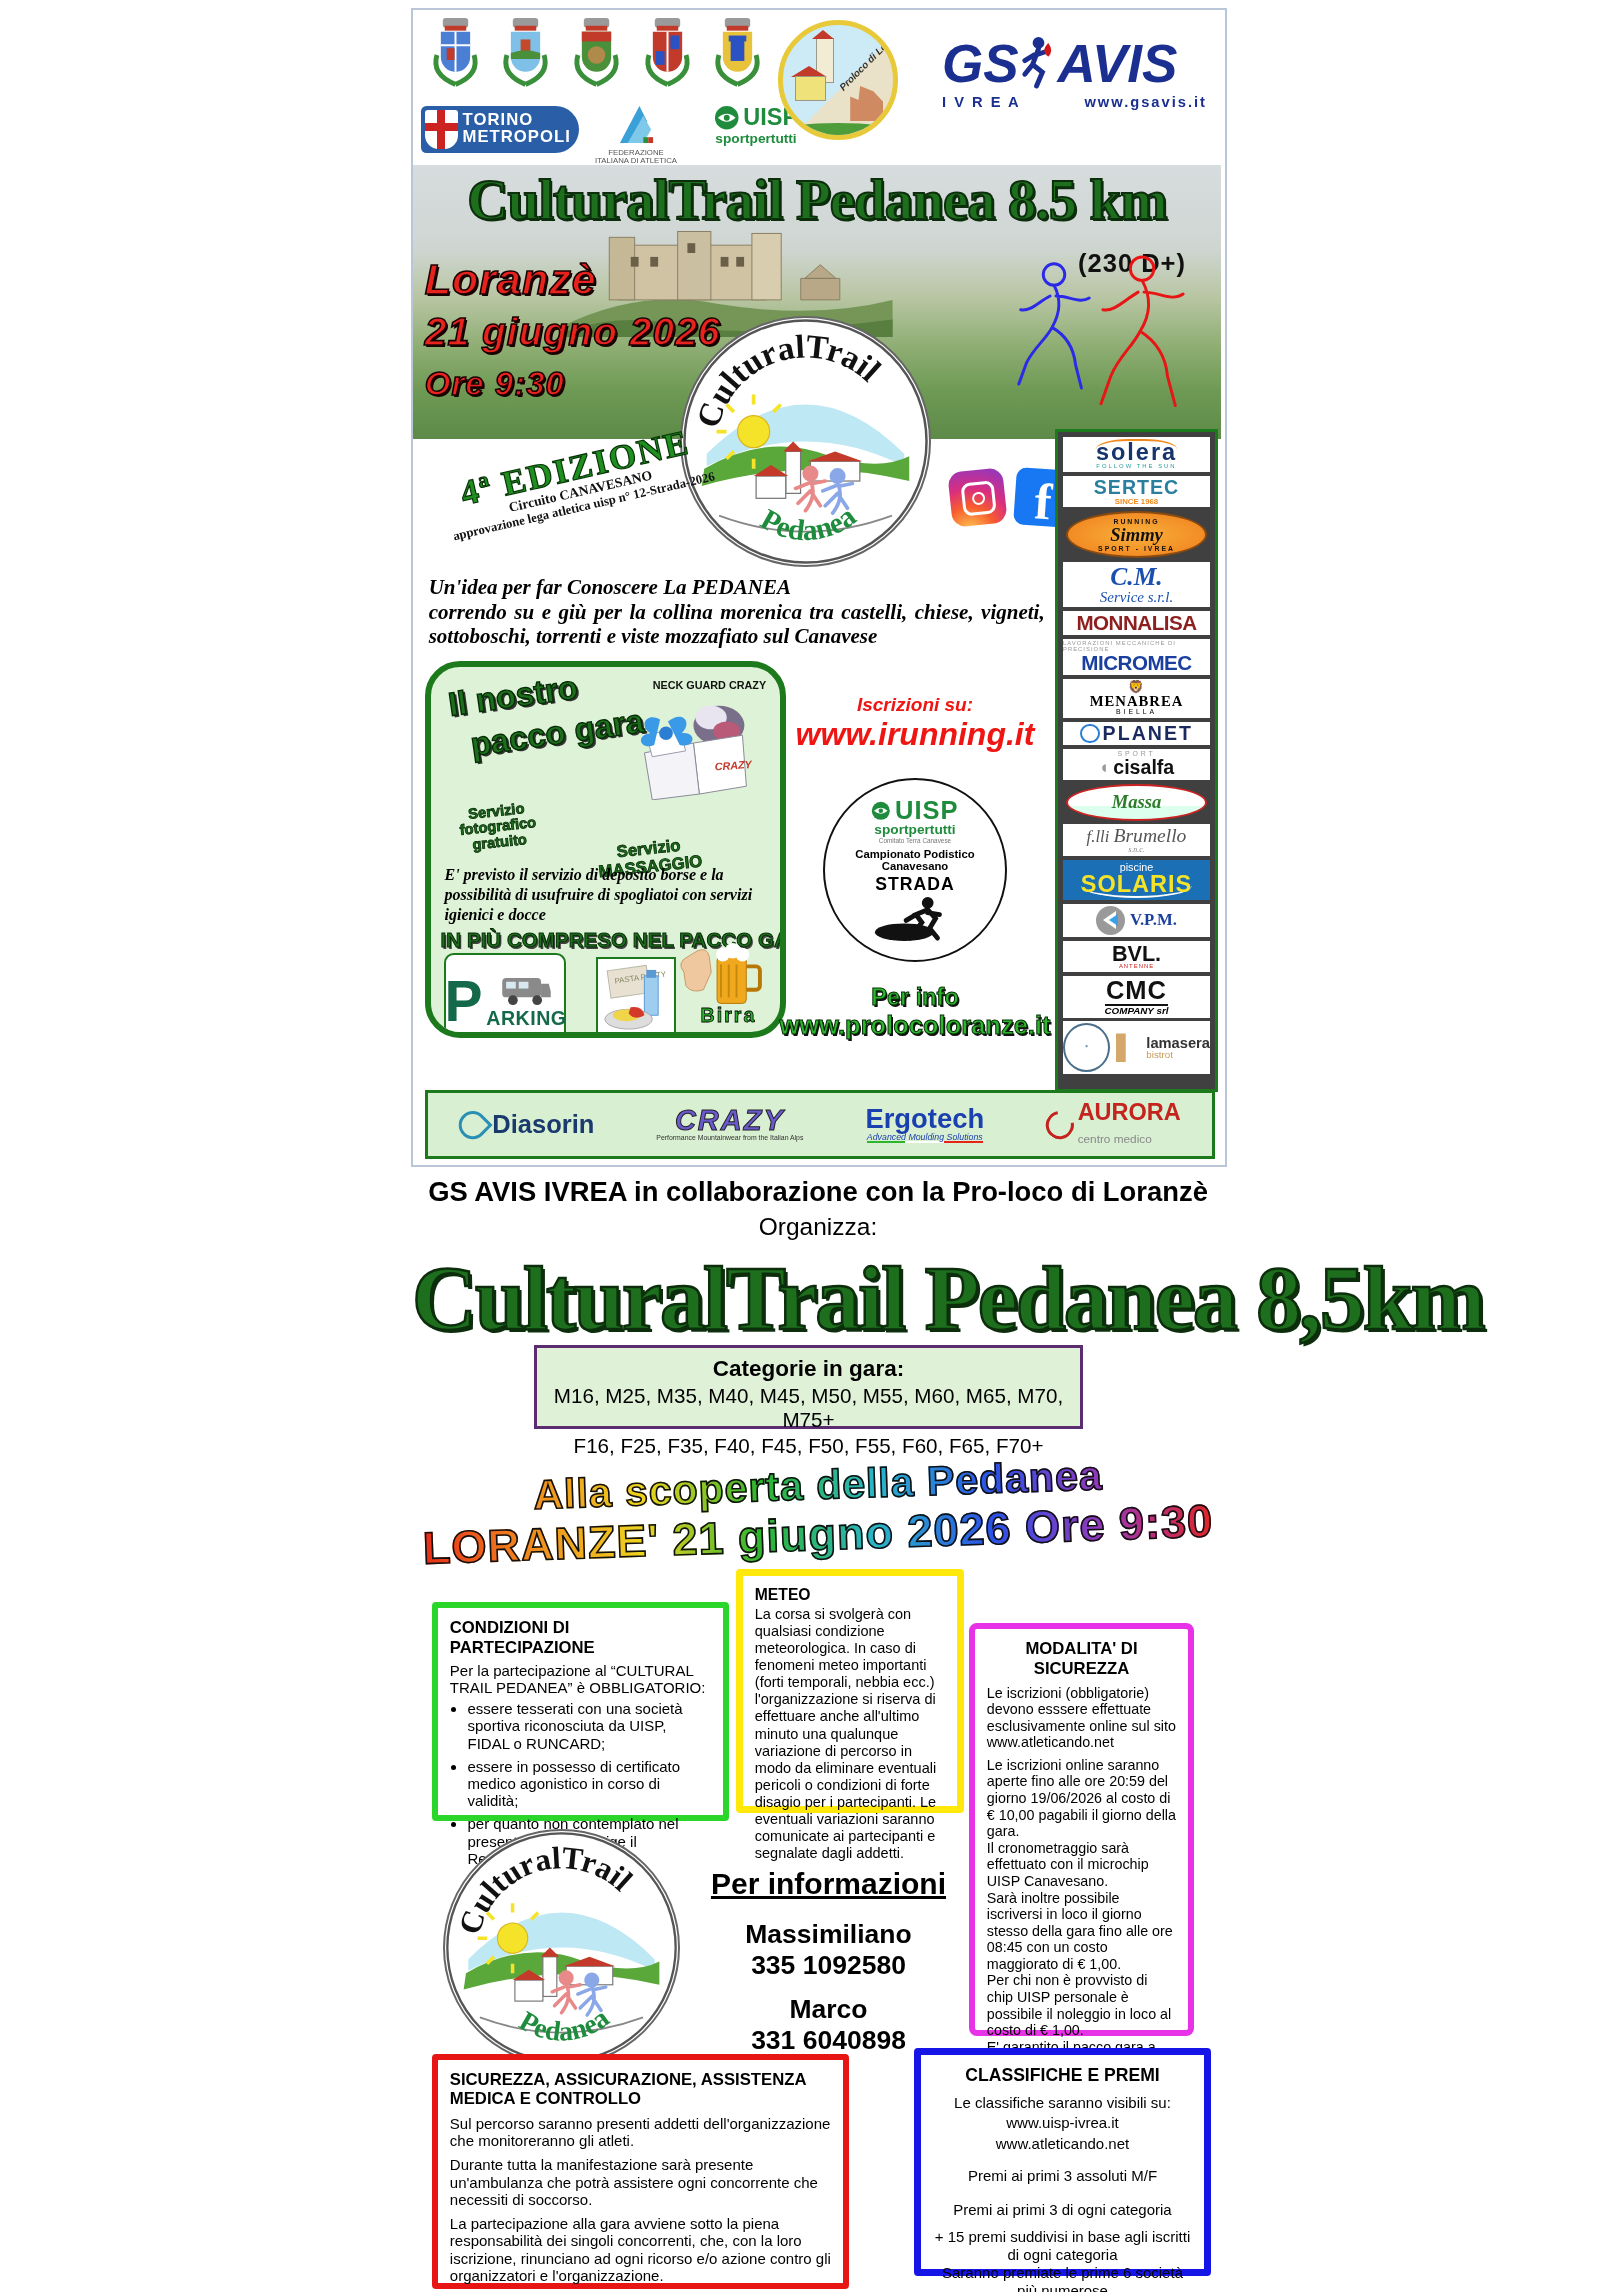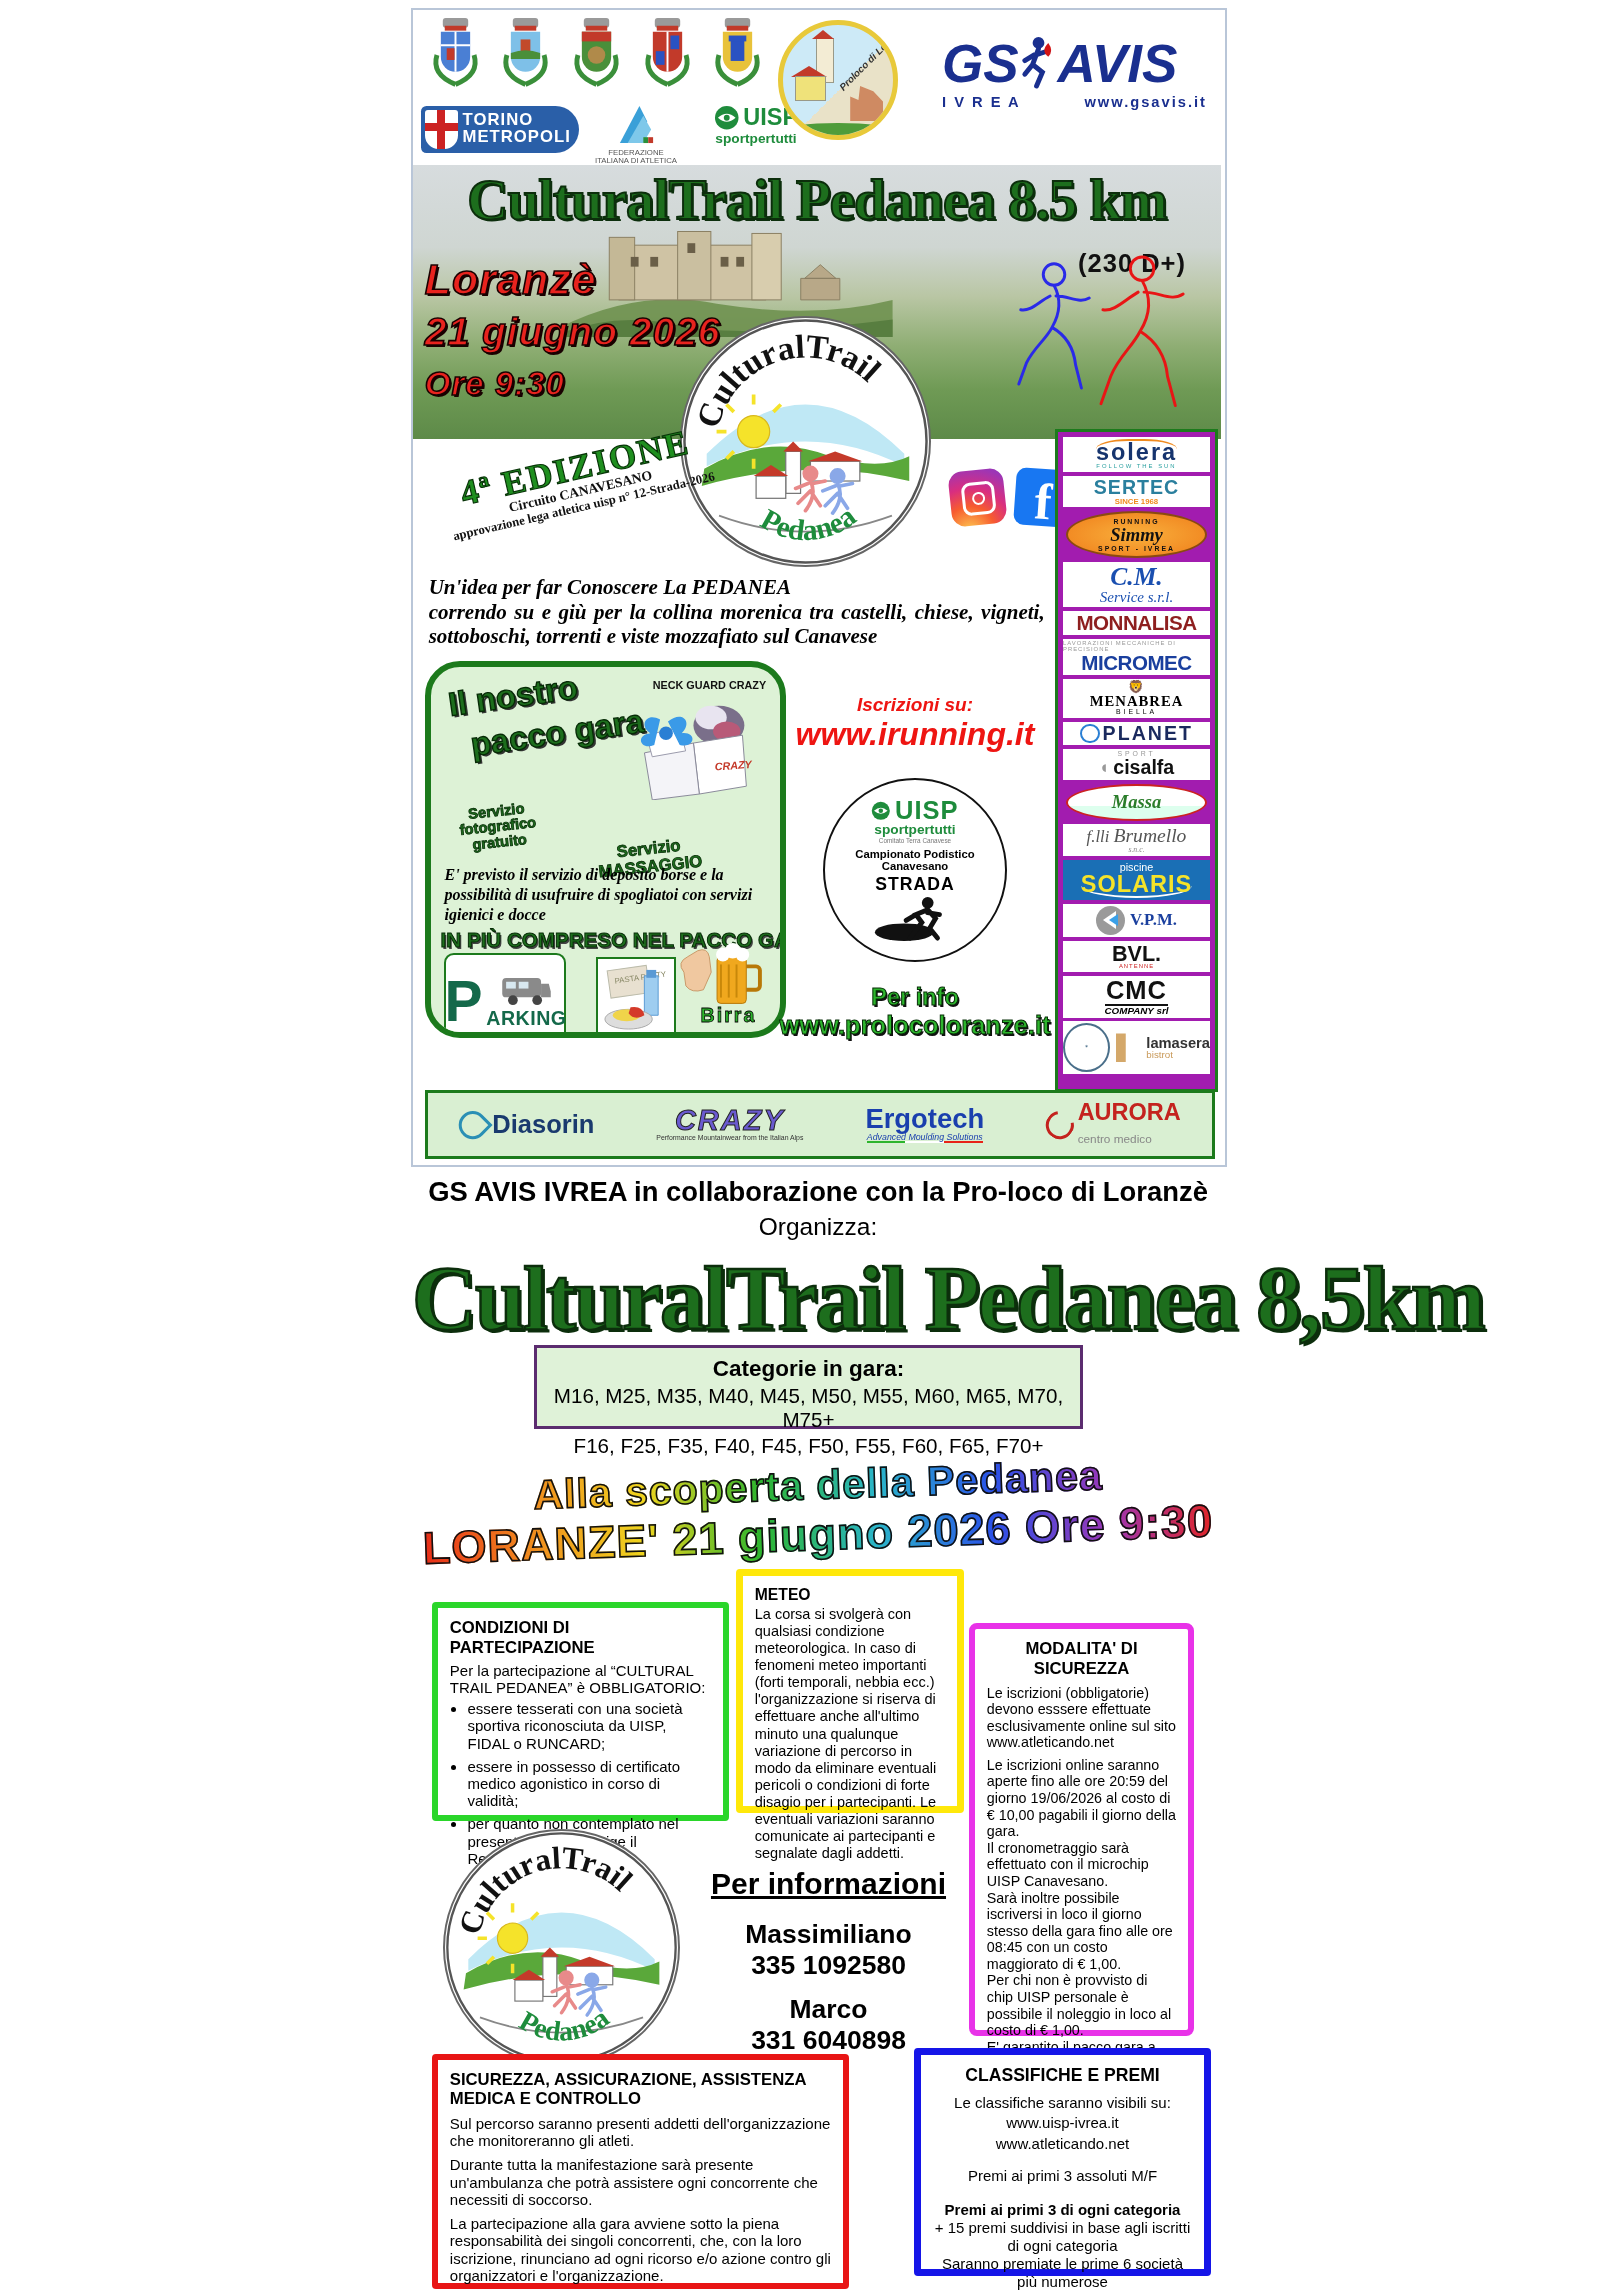--- a/index.html
+++ b/index.html
@@ -74,21 +74,21 @@
   .iscr2{color:#ee1512;font-weight:900;font-size:32px;font-style:italic;}
   .uisp-circle{width:180px;height:180px;border-radius:50%;background:#fff;border:2.9px solid #111;text-align:center;overflow:hidden;}
   .uc-uisp{color:#1e8c3c;font-weight:900;font-size:25.5px;letter-spacing:1px;}
   .uc-sport{color:#1e8c3c;font-weight:bold;font-size:13.7px;margin-top:-2.9px;}
   .uc-tiny{font-size:6.4px;color:#777;}
   .uc-camp{font-weight:bold;font-size:11.3px;margin-top:3.9px;}
   .uc-strada{font-weight:900;font-size:17.6px;letter-spacing:1px;margin-top:2px;}
   .perinfo{color:#2db52d;font-weight:900;-webkit-text-stroke:1px #062b06;text-shadow:1.5px 1.5px 0 #111;text-align:center;}
 
   
-  #sponsors{left:642px;top:419px;width:163px;height:663px;background:#a21caf;border:3.9px solid #1c7a1c;display:flex;flex-direction:column;align-items:center;gap:3.9px;padding:4.9px 0;box-sizing:border-box;overflow:hidden;}
+  #sponsors{left:642px;top:419px;width:163px;height:663px;background:#404040;border:3.9px solid #1c7a1c;display:flex;flex-direction:column;align-items:center;gap:3.9px;padding:4.9px 0;box-sizing:border-box;overflow:hidden;}
   .sp{background:#fff;width:147px;display:flex;flex-direction:column;align-items:center;justify-content:center;line-height:1;padding:2px 0;}
   .sp-solera{color:#16346e;font-weight:bold;font-size:23.5px;letter-spacing:2px;border-top:2.9px solid #f08a1e;border-radius:40% 40% 0 0;}
   .sp-solera-sub{font-size:5.9px;color:#2aa0a0;letter-spacing:2px;}
   .sp-sertec{color:#2a7f9e;font-weight:900;font-size:19.6px;letter-spacing:1px;}
   .sp-sertec-sub{font-size:7.8px;color:#888;}.sp-sertec-sub b{color:#f08a1e;}
   .sp-simmy{width:137px;height:43px;border-radius:50%;background:radial-gradient(#f9b03c,#ef7d1a);border:2px solid #8a4a10;color:#111;display:flex;flex-direction:column;align-items:center;justify-content:center;}
   .sp-simmy .a{font-size:6.9px;font-weight:bold;letter-spacing:2px;}
   .sp-simmy .b{font-family:"Liberation Serif",serif;font-style:italic;font-weight:900;font-size:18.6px;margin:-1px 0;}
   .sp-cm{color:#1a4fb0;font-family:"Liberation Serif",serif;font-style:italic;font-weight:900;font-size:25.5px;}
   .sp-cm-sub{color:#1a4fb0;font-family:"Liberation Serif",serif;font-style:italic;font-size:15px;}
@@ -647,19 +647,19 @@
     <p>La partecipazione alla gara avviene sotto la piena responsabilità dei singoli concorrenti, che, con la loro iscrizione, rinunciano ad ogni ricorso e/o azione contro gli organizzatori e l'organizzazione.</p>
 
   </div>
 
   <div id="classifiche" class="abs infobox">
     <div class="ib-title">CLASSIFICHE E PREMI</div>
     <p>Le classifiche saranno visibili su:</p>
     <p style="margin:0;">www.uisp-ivrea.it</p>
     <p>www.atleticando.net</p>
     <p style="margin-top:13.7px;">Premi ai primi 3 assoluti M/F</p>
-    <p style="margin-top:15.7px;margin-bottom:0;font-weight:bold;">Premi ai primi 3 di ogni categoria</p>
+    <p style="margin-top:15.7px;margin-bottom:9px;">Premi ai primi 3 di ogni categoria</p>
     <p style="margin:0;">+ 15 premi suddivisi in base agli iscritti di ogni categoria</p>
     <p style="margin:0;">Saranno premiate le prime 6 società più numerose</p>
   </div>
 
 </div>
 
 
 </body></html>

